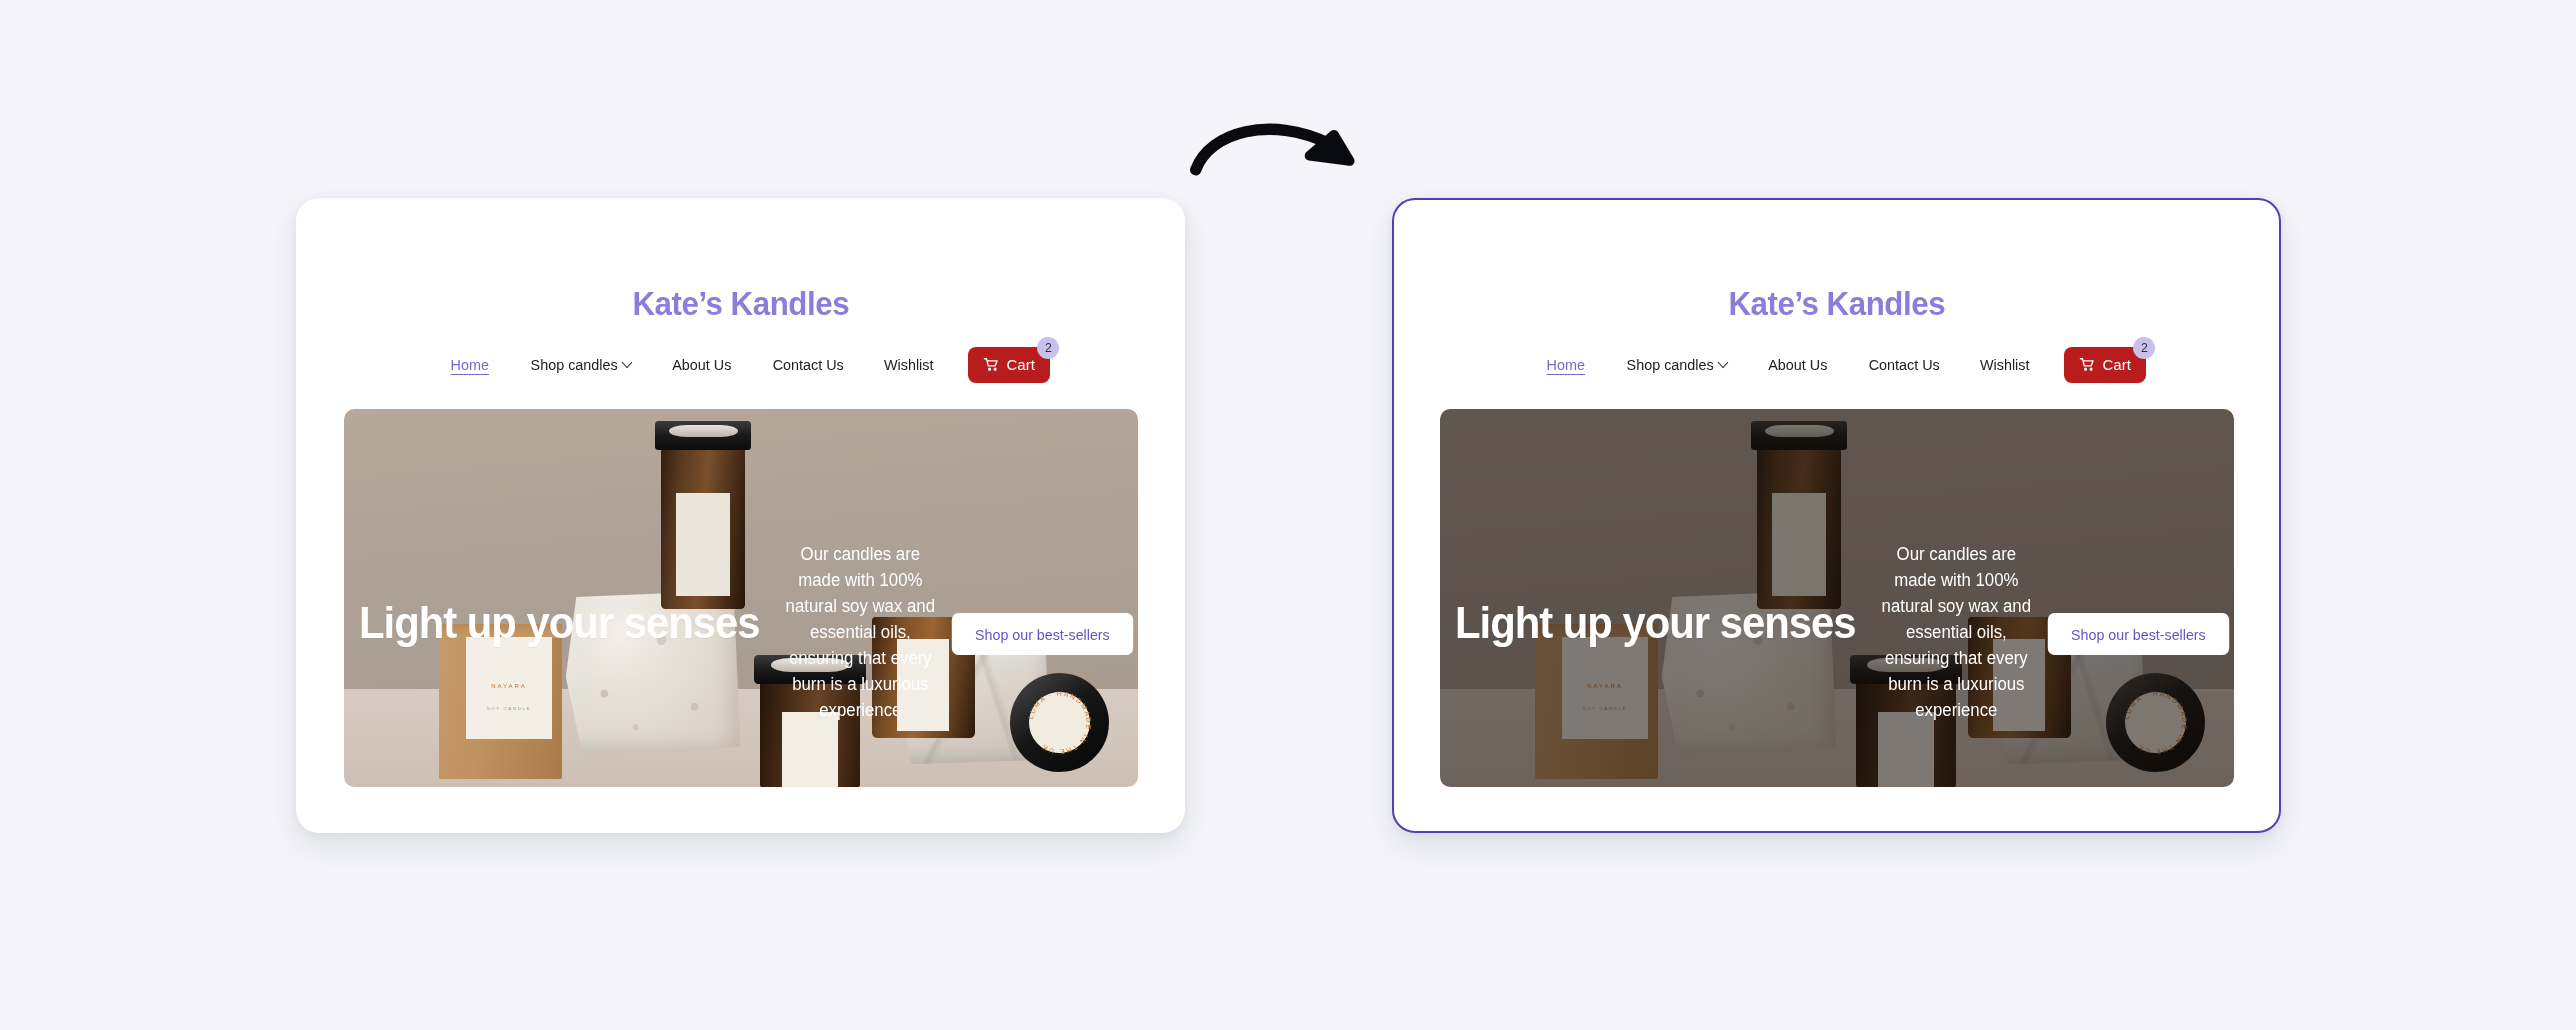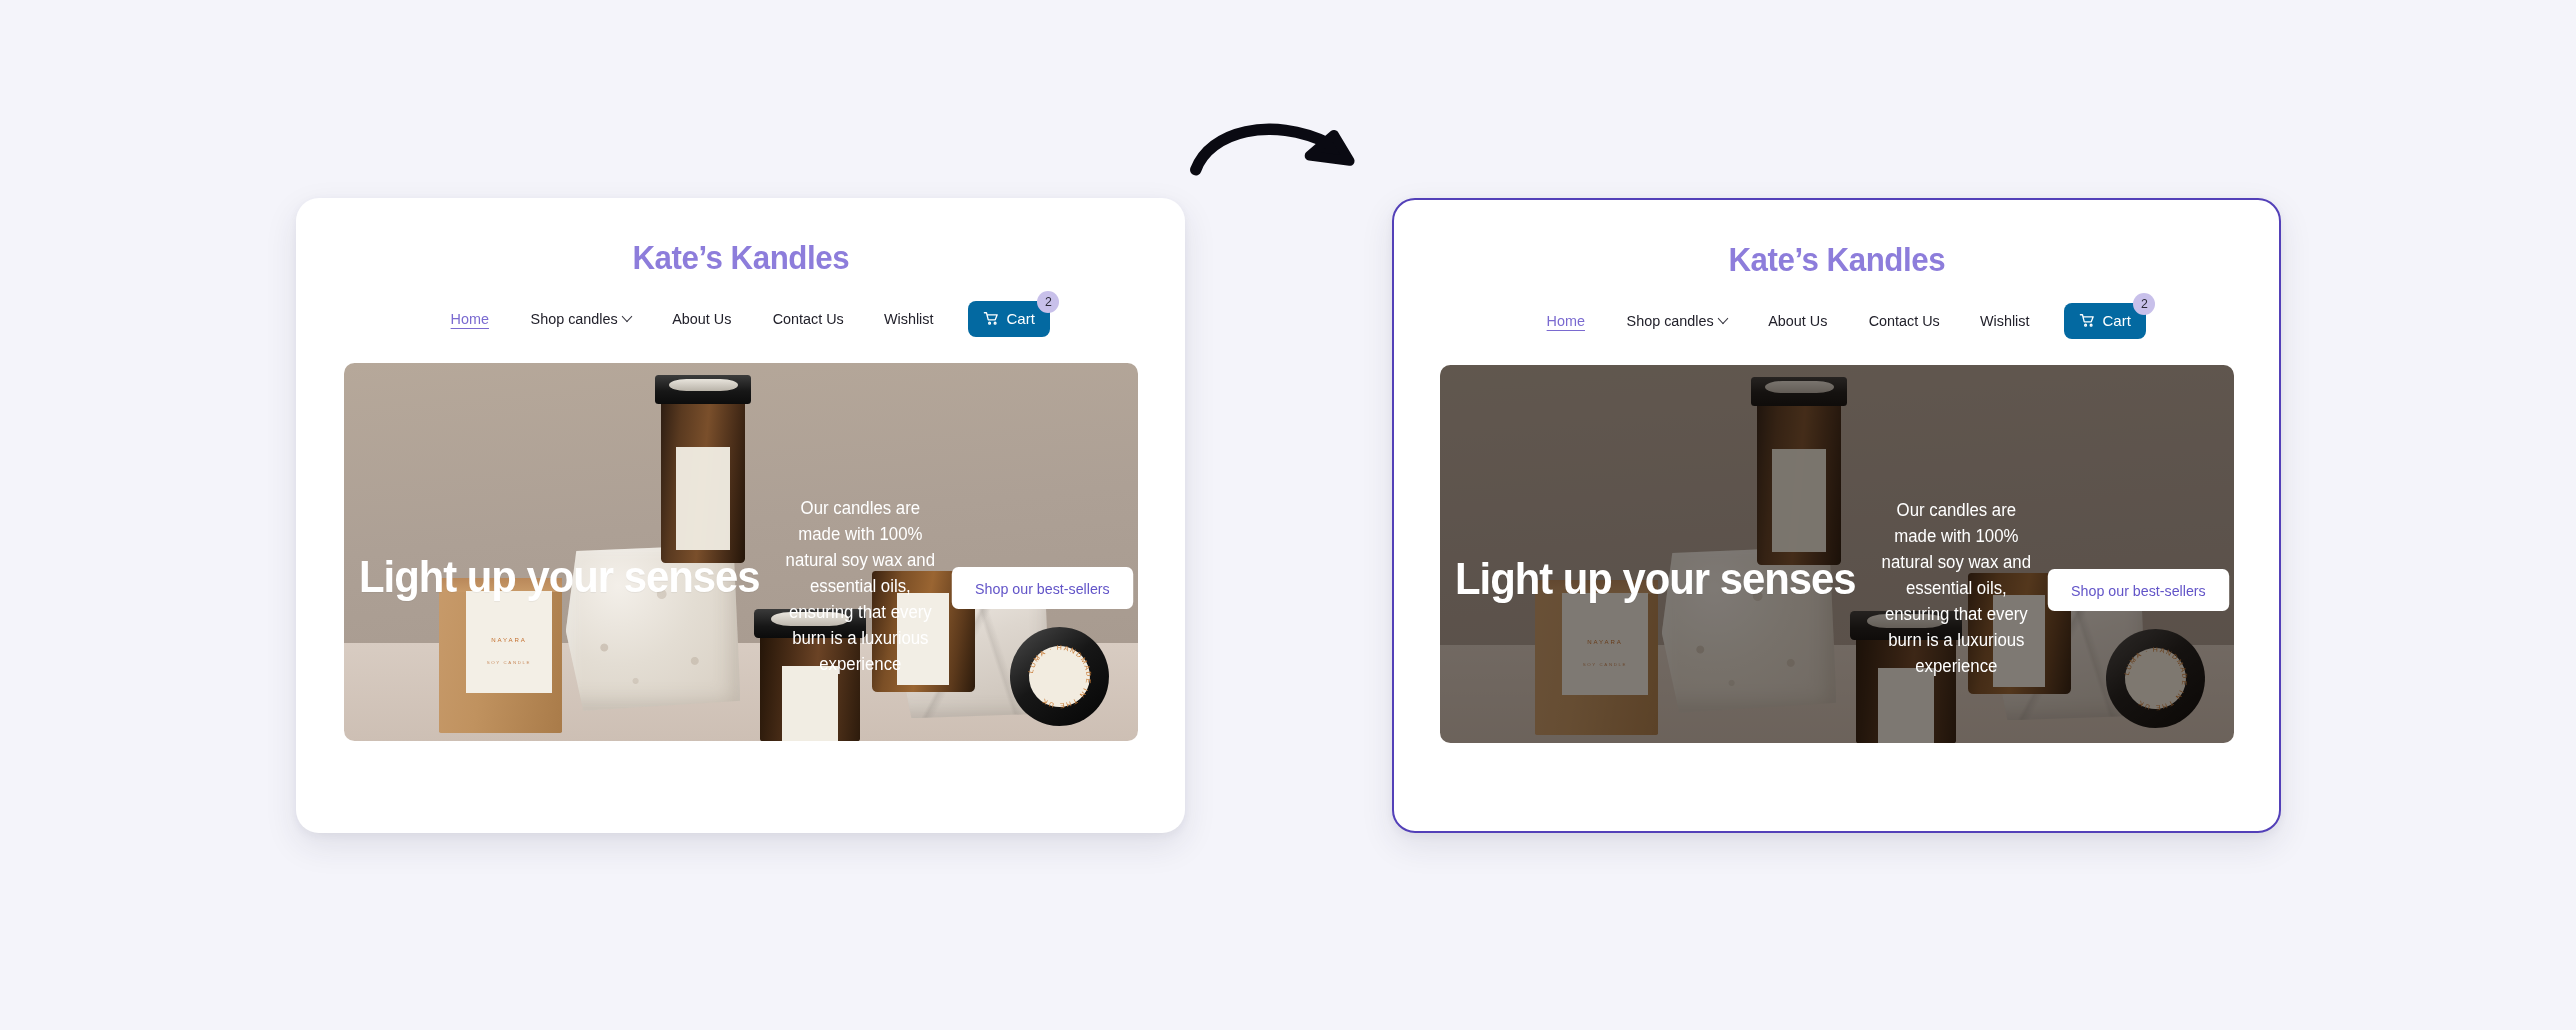--- a/index.html
+++ b/index.html
@@ -50,20 +50,21 @@
                 0 2.6px 8.8px rgba(40, 38, 70, 0.05);
   }
 
   .card-inner {
     width: 100%;
     height: 100%;
     display: flex;
     flex-direction: column;
     align-items: center;
     padding-top: 42px;
+    justify-content: center;
   }
 
   
   .site-title {
     color: #8d7ddb;
     font-size: 34px;
     font-weight: 700;
     letter-spacing: -0.5px;
     line-height: 1;
     font-stretch: condensed;
@@ -108,21 +109,21 @@
     transform: rotate(45deg) translate(-1.8px, -1.8px);
   }
 
   
   .cart-wrap {
     position: relative;
     margin-left: 14px;
   }
 
   .cart-btn {
-    background: #0369a1;
+    background: #b91c1c;
     color: #ffffff;
     border: none;
     border-radius: 7.9px;
     height: 36px;
     padding: 0 15px;
     display: flex;
     align-items: center;
     gap: 7px;
     font-size: 15px;
     font-family: inherit;

